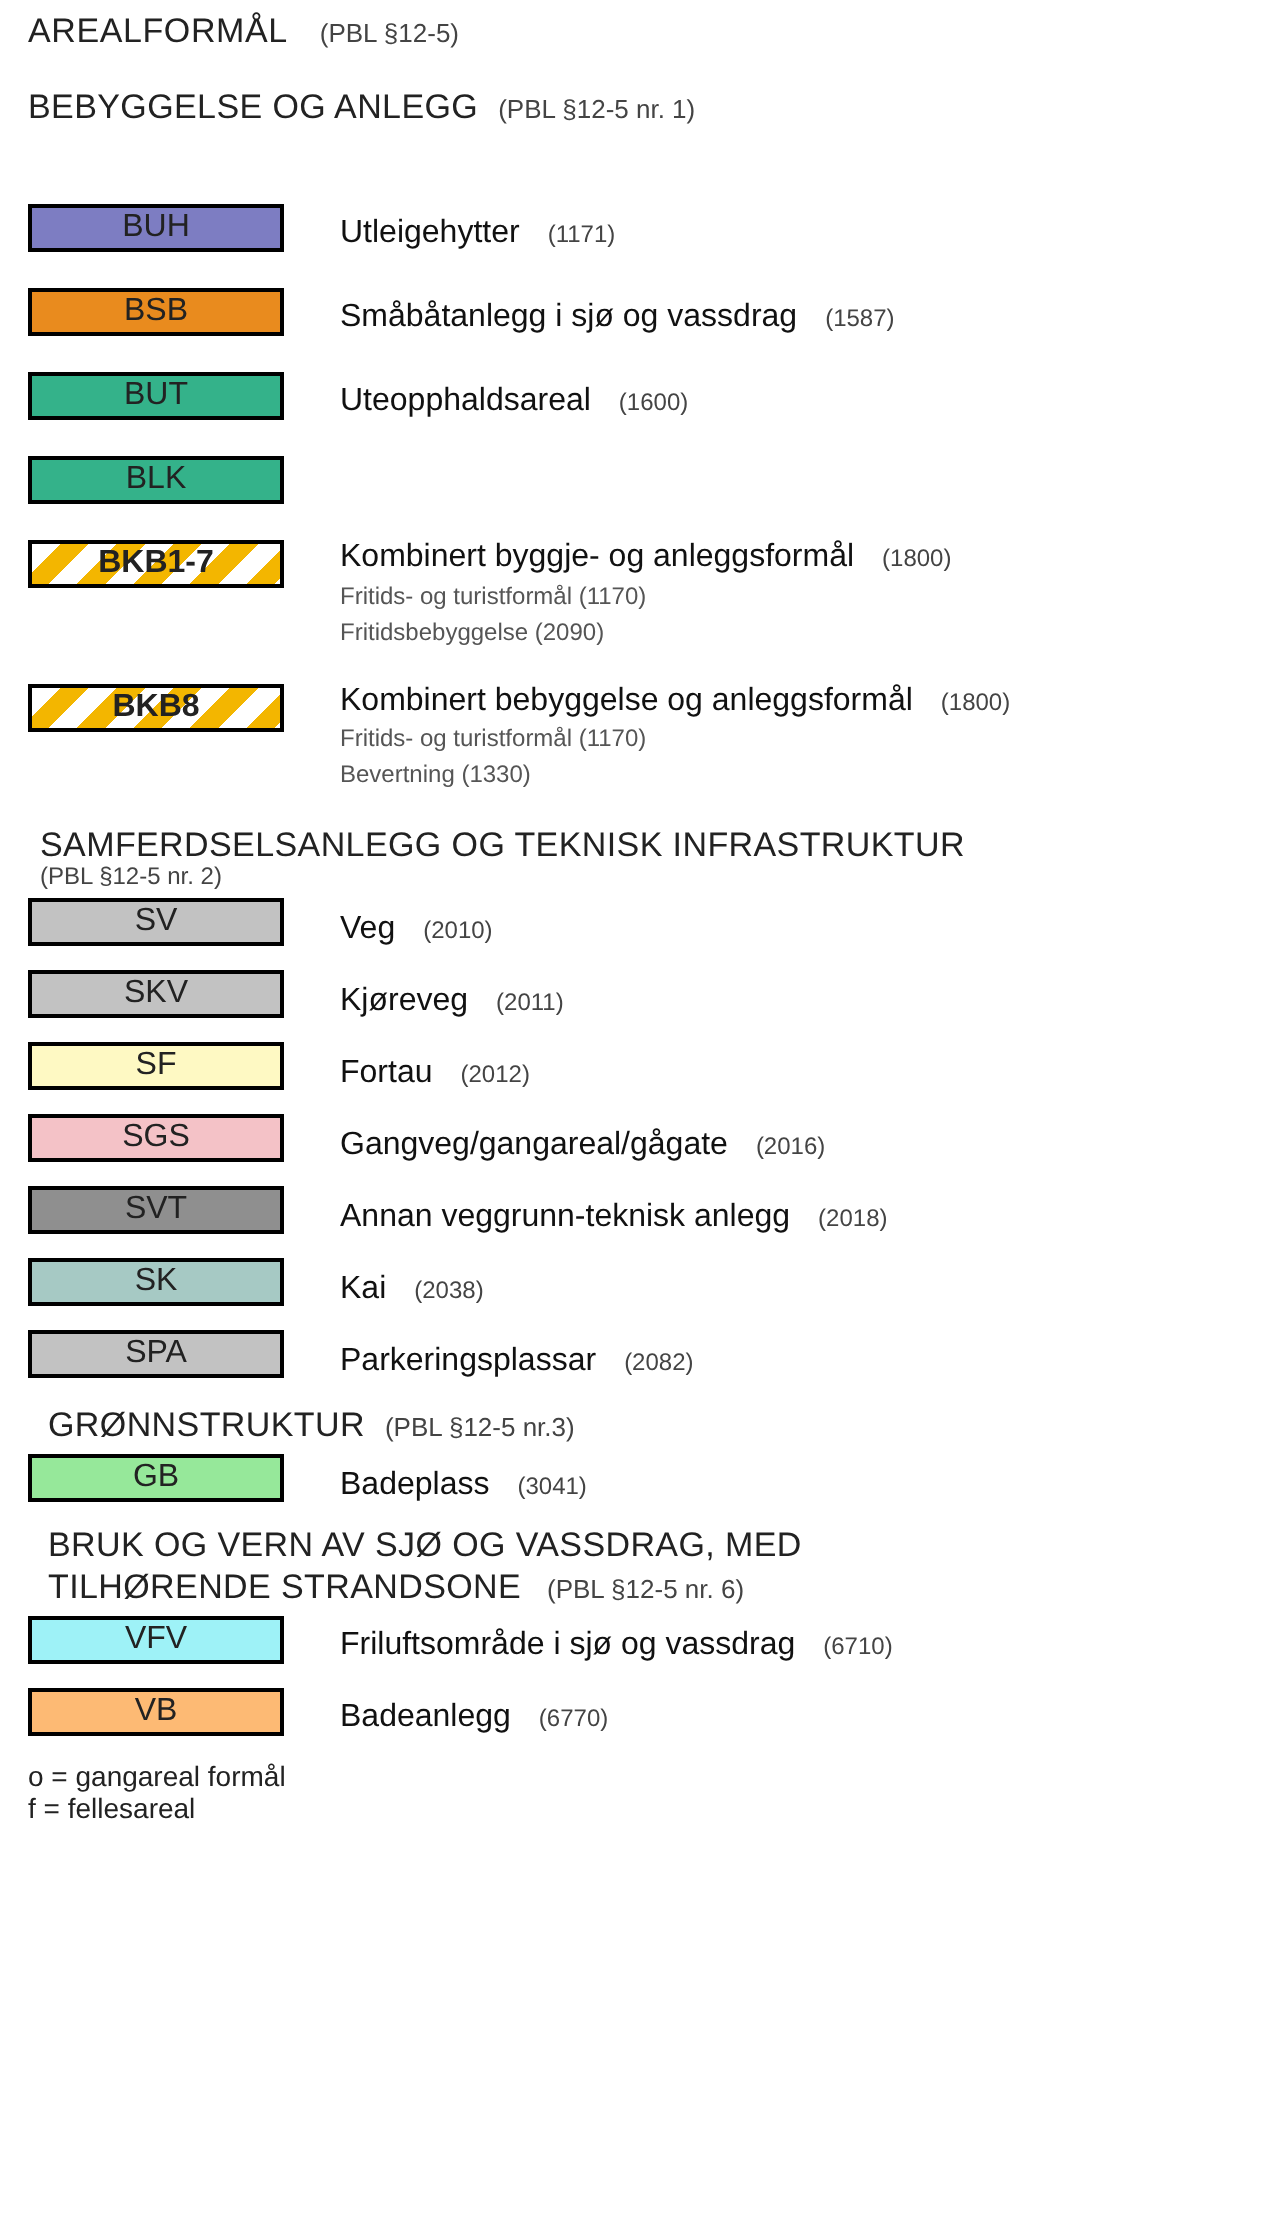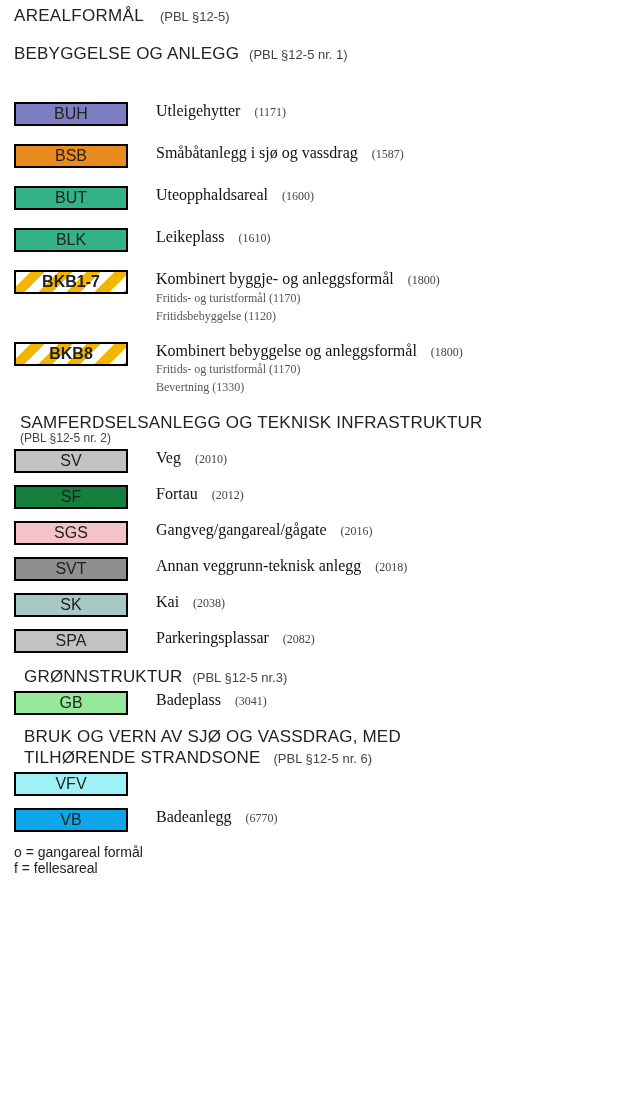--- a/index.html
+++ b/index.html
@@ -55,21 +55,21 @@
   .section-gap-small { margin-top: 4px; }
 
   .leg-row {
     display: flex;
     align-items: flex-start;
     margin-bottom: 18px;
   }
   .leg-row.tight { margin-bottom: 12px; }
 
   .swatch {
-    width: 114px;
+    width: 128px;
     height: 24px;
     border: 2px solid #000;
     box-sizing: border-box;
     display: flex;
     align-items: center;
     justify-content: center;
     font-weight: 400;
     font-size: 16px;
     flex: 0 0 auto;
     margin-top: 0px;
@@ -89,23 +89,22 @@
       #f3b600 10px,
       #f3b600 20px
     );
   }
 
   
   .leg-text {
     margin-left: 28px;
     display: flex;
     flex-direction: column;
-    justify-content: flex-start;
+    justify-content: flex-end;
     min-height: 24px;
-    font-family: Liberation Serif, serif;
   }
   .leg-main {
     display: flex;
     align-items: baseline;
     gap: 14px;
     line-height: 1.1;
   }
   .leg-label {
     font-size: 16px;
     color: #111;
@@ -192,39 +191,33 @@
           <span class="leg-label">Uteopphaldsareal</span>
           <span class="leg-code">(1600)</span>
         </div>
       </div>
     </div>
 
     <div class="leg-row">
       <div class="swatch" style="background:#34b28a">
         <span>BLK</span>
       </div>
-      <div class="leg-text">
-        <div class="leg-main">
-          <span class="leg-label">Leikeplass</span>
-          <span class="leg-code">(1610)</span>
-        </div>
-      </div>
     </div>
 
     <div class="leg-row">
       <div class="swatch hatch-yw">
         <span style="font-weight:700">BKB1-7</span>
       </div>
       <div class="leg-text">
         <div class="leg-main">
           <span class="leg-label">Kombinert byggje- og anleggsformål</span>
           <span class="leg-code">(1800)</span>
         </div>
         <div class="leg-sub">Fritids- og turistformål (1170)</div>
-        <div class="leg-sub">Fritidsbebyggelse (1120)</div>
+        <div class="leg-sub">Fritidsbebyggelse (2090)</div>
       </div>
     </div>
 
     <div class="leg-row">
       <div class="swatch hatch-yw">
         <span style="font-weight:700">BKB8</span>
       </div>
       <div class="leg-text">
         <div class="leg-main">
           <span class="leg-label">Kombinert bebyggelse og anleggsformål</span>
@@ -249,23 +242,34 @@
         <span>SV</span>
       </div>
       <div class="leg-text">
         <div class="leg-main">
           <span class="leg-label">Veg</span>
           <span class="leg-code">(2010)</span>
         </div>
       </div>
     </div>
 
-
-    <div class="leg-row tight">
-      <div class="swatch" style="background:#15803d">
+    <div class="leg-row tight">
+      <div class="swatch" style="background:#c2c2c2">
+        <span>SKV</span>
+      </div>
+      <div class="leg-text">
+        <div class="leg-main">
+          <span class="leg-label">Kjøreveg</span>
+          <span class="leg-code">(2011)</span>
+        </div>
+      </div>
+    </div>
+
+    <div class="leg-row tight">
+      <div class="swatch" style="background:#fef9c3">
         <span>SF</span>
       </div>
       <div class="leg-text">
         <div class="leg-main">
           <span class="leg-label">Fortau</span>
           <span class="leg-code">(2012)</span>
         </div>
       </div>
     </div>
 
@@ -342,24 +346,30 @@
     <span>BRUK OG VERN AV SJØ OG VASSDRAG, MED</span><br>
     <span>TILHØRENDE STRANDSONE</span>
     <span class="paren">(PBL §12-5 nr. 6)</span>
   </div>
 
   <div class="section-gap-small">
     <div class="leg-row tight">
       <div class="swatch" style="background:#9ef2f7">
         <span>VFV</span>
       </div>
-    </div>
-
-    <div class="leg-row tight">
-      <div class="swatch" style="background:#0ea5e9">
+      <div class="leg-text">
+        <div class="leg-main">
+          <span class="leg-label">Friluftsområde i sjø og vassdrag</span>
+          <span class="leg-code">(6710)</span>
+        </div>
+      </div>
+    </div>
+
+    <div class="leg-row tight">
+      <div class="swatch" style="background:#fdba74">
         <span>VB</span>
       </div>
       <div class="leg-text">
         <div class="leg-main">
           <span class="leg-label">Badeanlegg</span>
           <span class="leg-code">(6770)</span>
         </div>
       </div>
     </div>
   </div>

